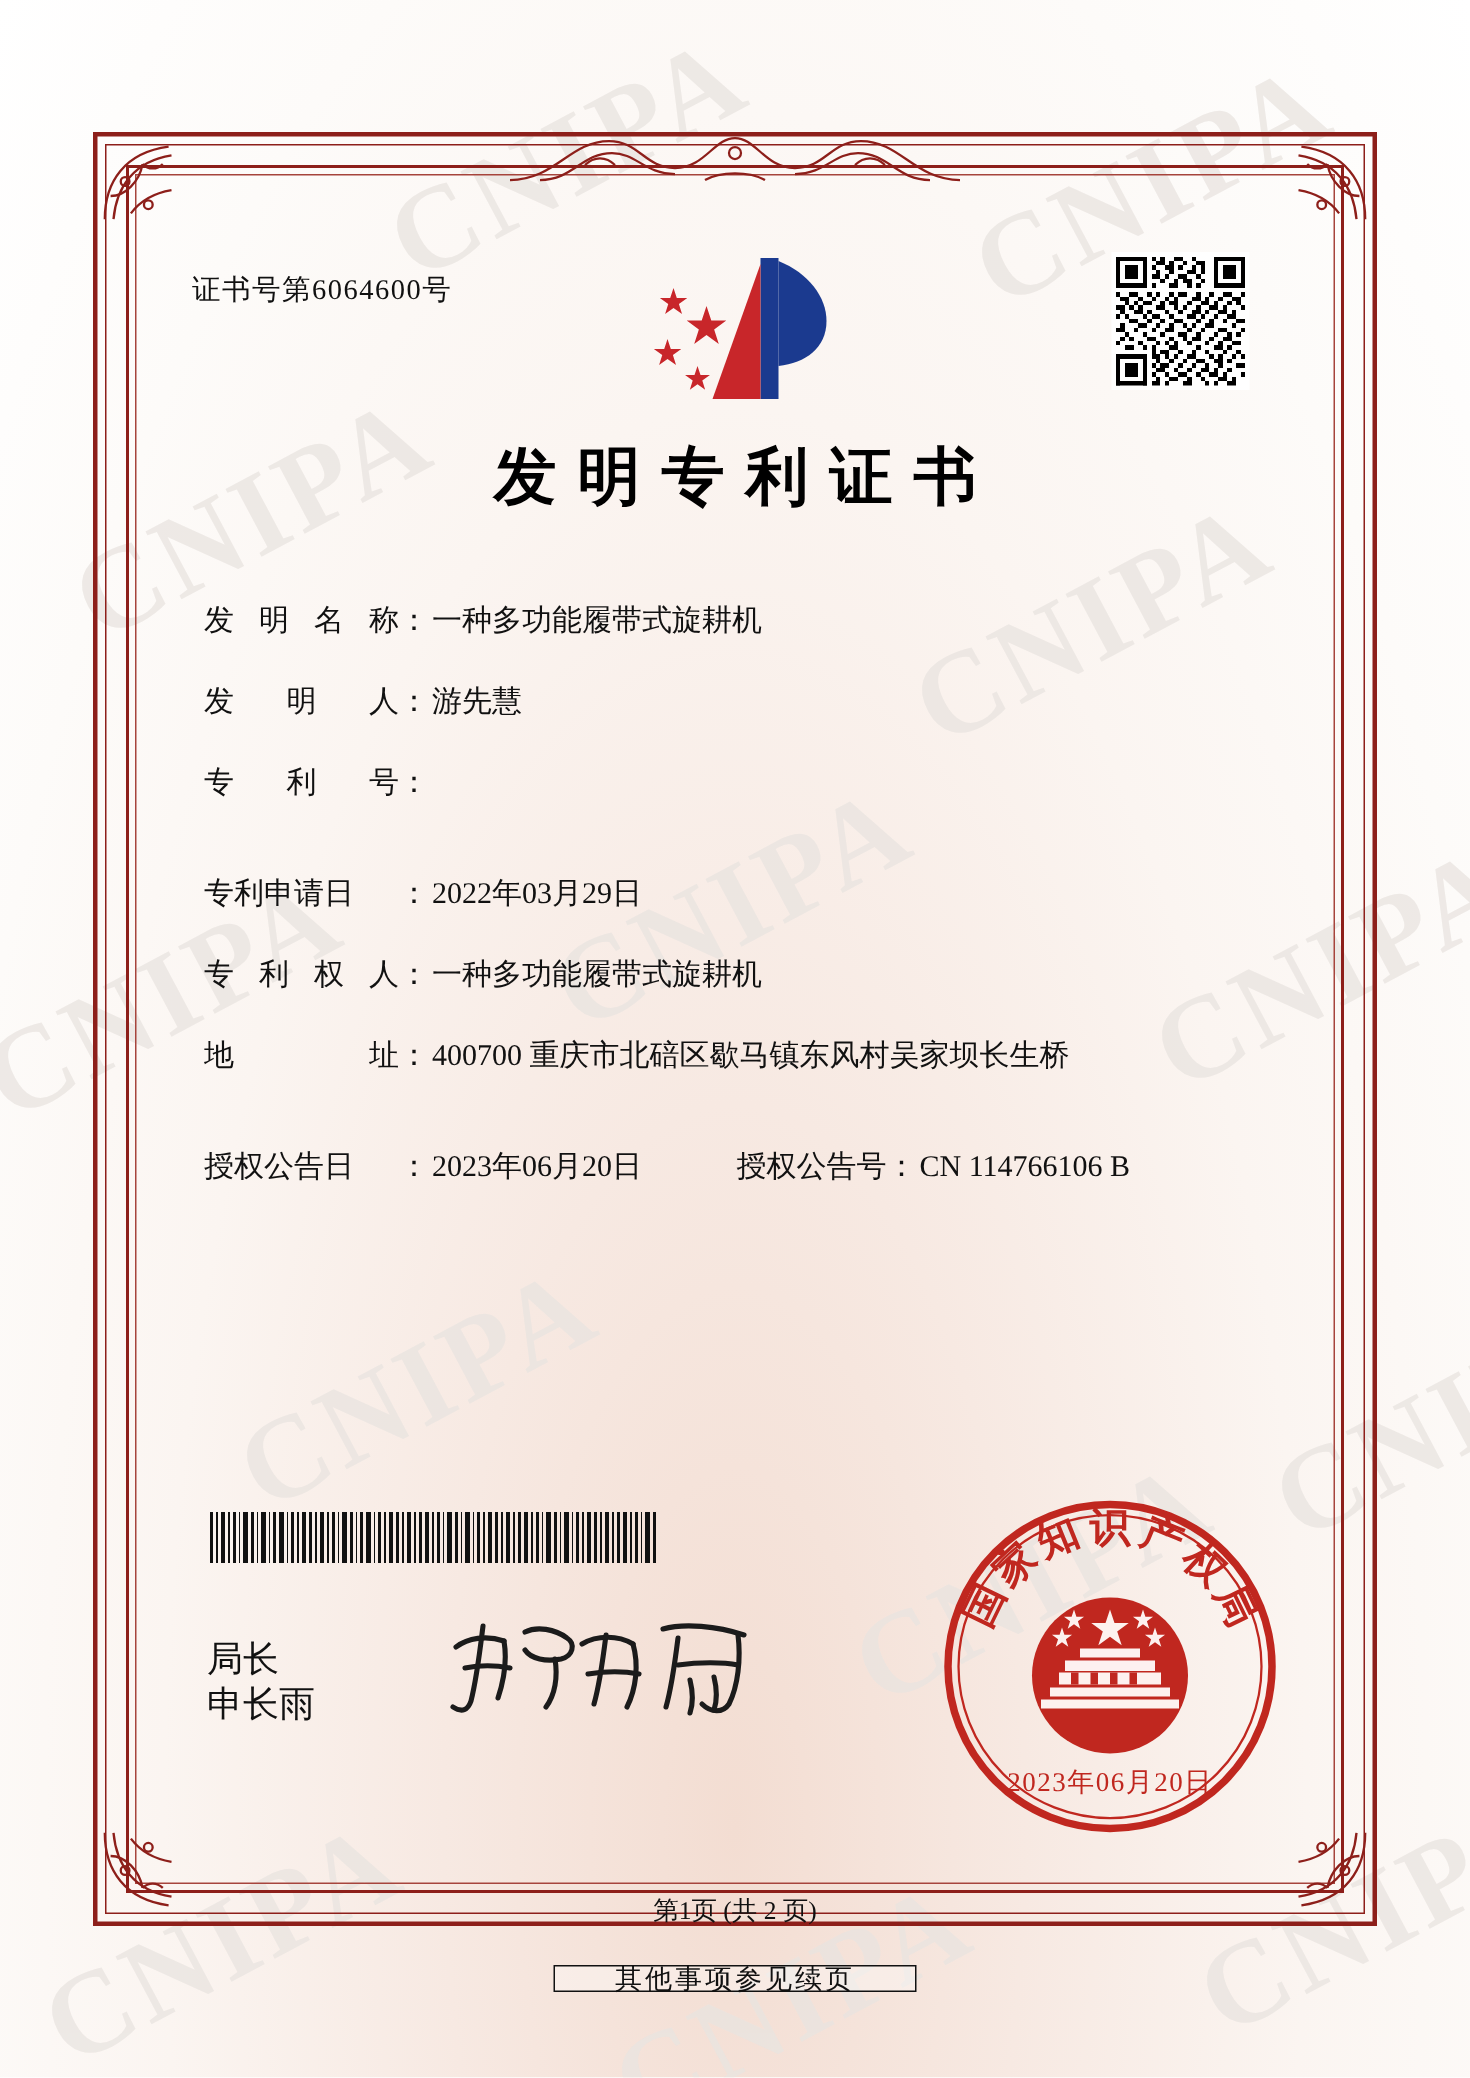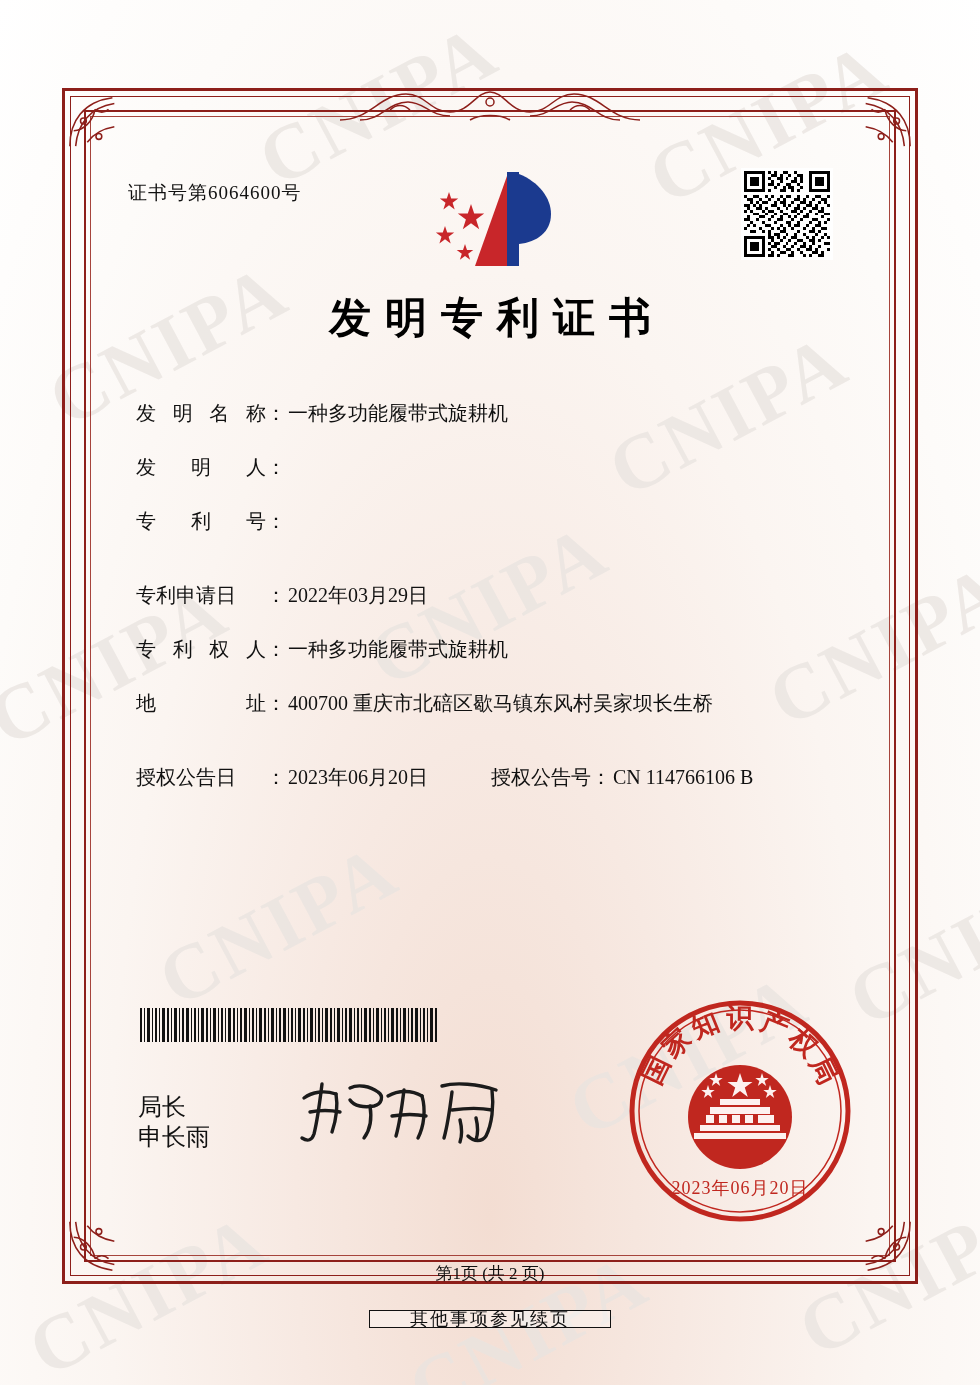--- a/index.html
+++ b/index.html
@@ -604,20 +604,21 @@
       <span class="field-value">一种多功能履带式旋耕机</span>
     </div>
 
     <div class="field-row">
       <span class="field-label">
         <span>发</span>
           <span>明</span>
           <span>人</span>
       </span>
       <span class="field-colon">：</span>
+      <span class="field-value">游先慧</span>
     </div>
 
     <div class="field-row">
       <span class="field-label">
         <span>专</span>
           <span>利</span>
           <span>号</span>
       </span>
       <span class="field-colon">：</span>
     </div>

